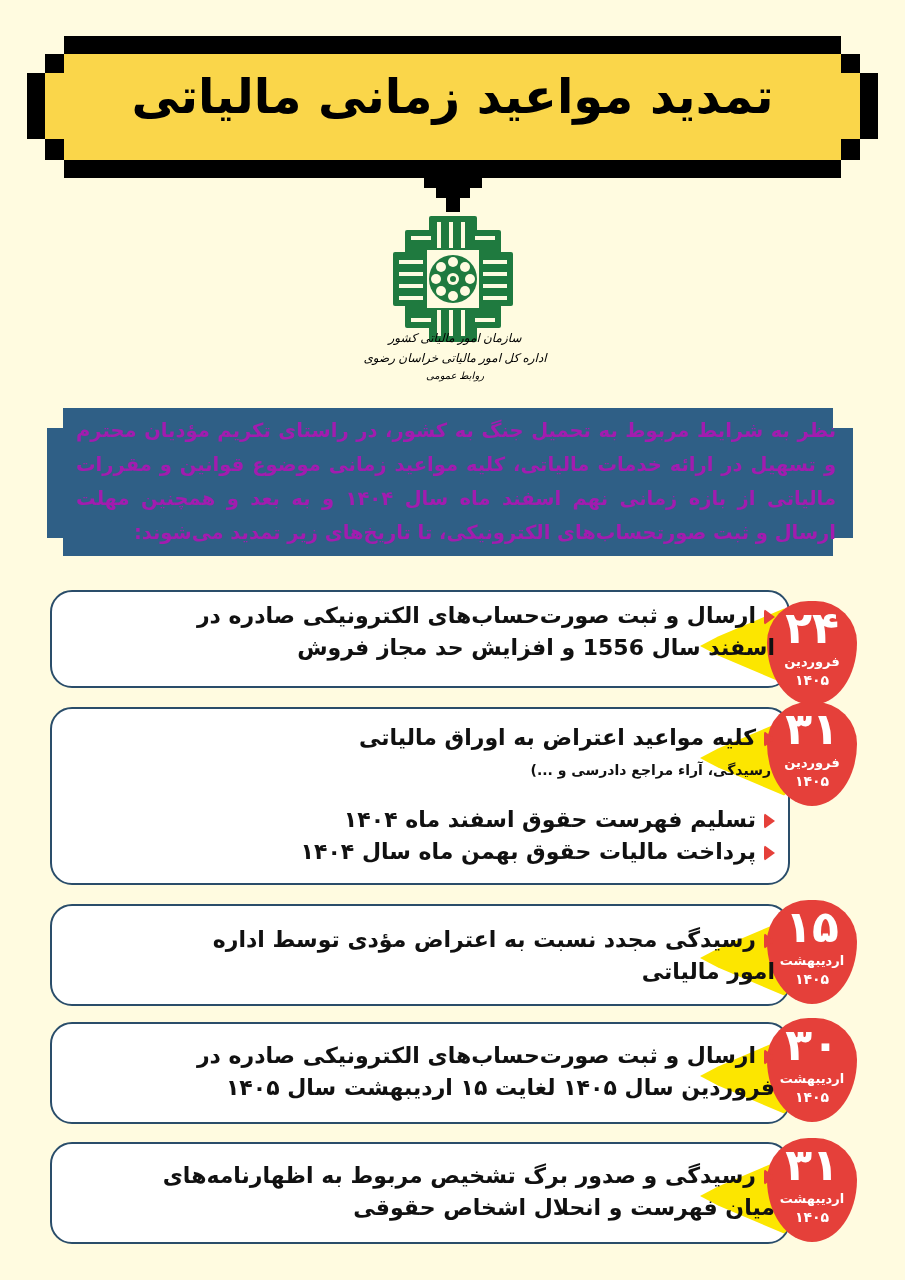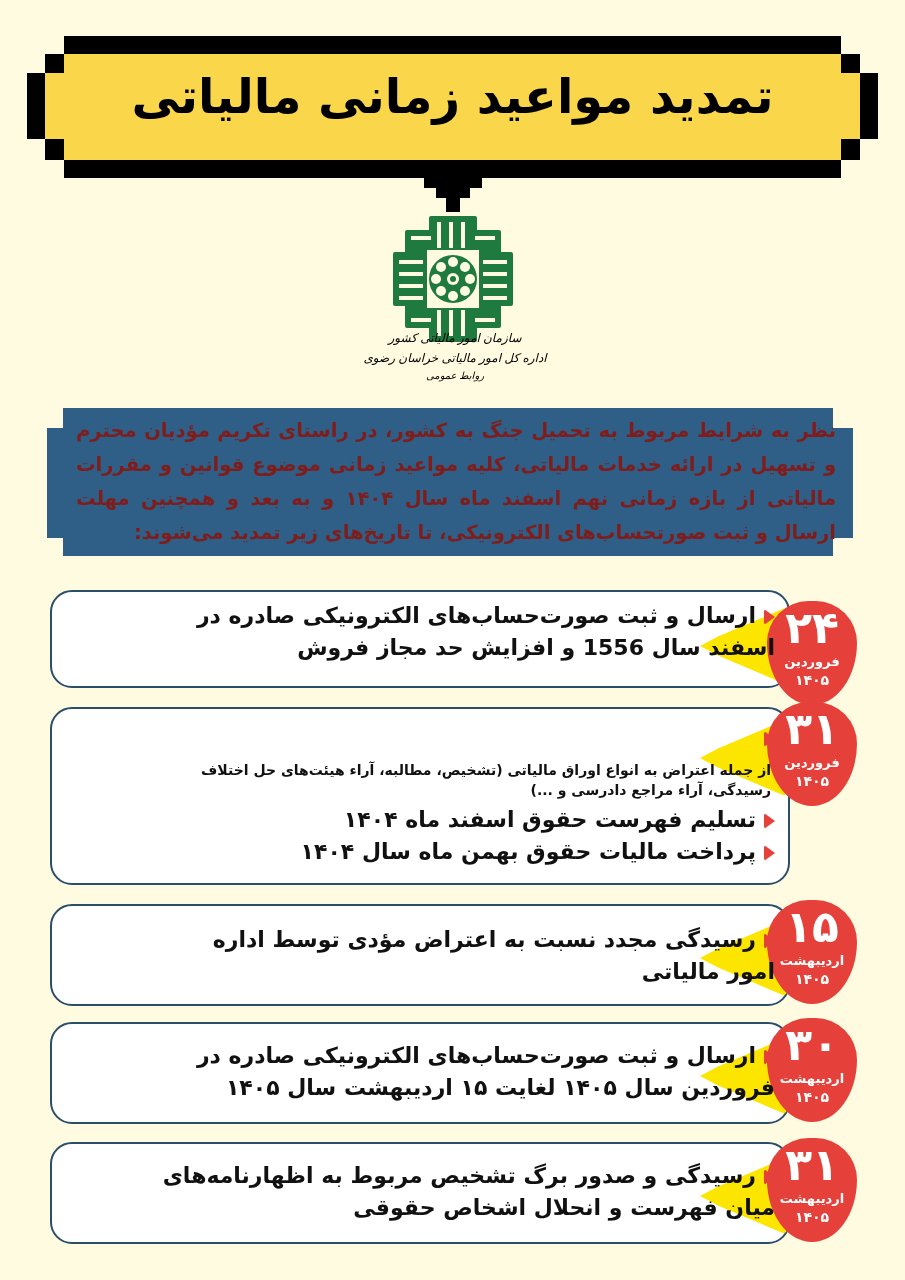--- a/index.html
+++ b/index.html
@@ -36,21 +36,21 @@
   .logo-text div.small { font-size: 10px; line-height: 16px; }
   
   .intro-outer {
     position: absolute; left: 63px; top: 408px; width: 770px; height: 148px;
     background: #2f5f86;
   }
   .intro-notch-r { position: absolute; left: 833px; top: 428px; width: 20px; height: 110px; background: #2f5f86; }
   .intro-notch-l { position: absolute; left: 47px; top: 428px; width: 16px; height: 110px; background: #2f5f86; }
   .intro-text {
     position: absolute; left: 76px; top: 414px; width: 760px;
-    color: #7f1d1d; font-weight: bold; font-size: 19.5px; line-height: 34px;
+    color: #a21caf; font-weight: bold; font-size: 19.5px; line-height: 34px;
     text-align: justify; text-align-last: right; direction: rtl;
   }
   
   .card {
     position: absolute; left: 50px; width: 740px;
     background: #fff; border: 2.5px solid #2a4d6a; border-radius: 22px;
   }
   .card-yellow {
     position: absolute; width: 90px; height: 80px;
     background: #fce600;
@@ -192,24 +192,23 @@
 </div>
 
 <div class="card" style="top:707px;height:178px;"></div>
 <div class="card-yellow" style="left:700px;top:718px;"></div>
 <div class="badge" style="left:767px;top:702px;">
   <span class="badge-day">۳۱</span>
   <span class="badge-month">فروردین</span>
   <span class="badge-year">۱۴۰۵</span>
 </div>
 <div class="item" style="top:722px;">
-  <div class="line-lg"><span class="bullet"></span></div>
+  <div class="line-lg"><span class="bullet"></span><span>کلیه مواعید اعتراض به اوراق مالیاتی</span></div>
 </div>
 <div class="item" style="top:760px;right:134px;">
-  <div class="line-sm"><span>از جمله اعتراض به انواع اوراق مالیاتی (تشخیص، مطالبه، آراء هیئت‌های حل اختلاف</span></div>
   <div class="line-sm"><span>رسیدگی، آراء مراجع دادرسی و ...)</span></div>
 </div>
 <div class="item" style="top:804px;margin-left:32px;">
   <div class="line-lg"><span class="bullet"></span><span>تسلیم فهرست حقوق اسفند ماه ۱۴۰۴</span></div>
 </div>
 <div class="item" style="top:836px;">
   <div class="line-lg"><span class="bullet"></span><span>پرداخت مالیات حقوق بهمن ماه سال ۱۴۰۴</span></div>
 </div>
 
 <div class="card" style="top:904px;height:102px;"></div>

